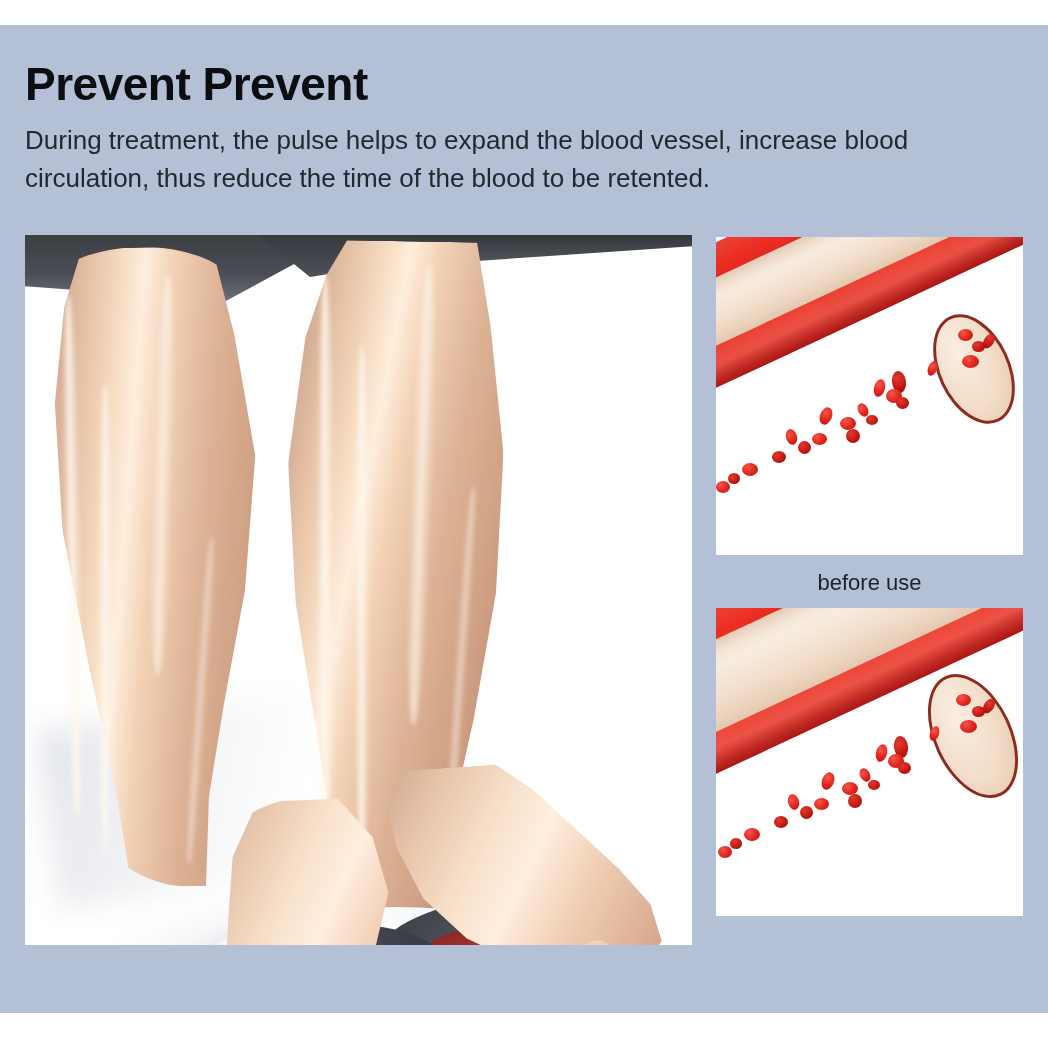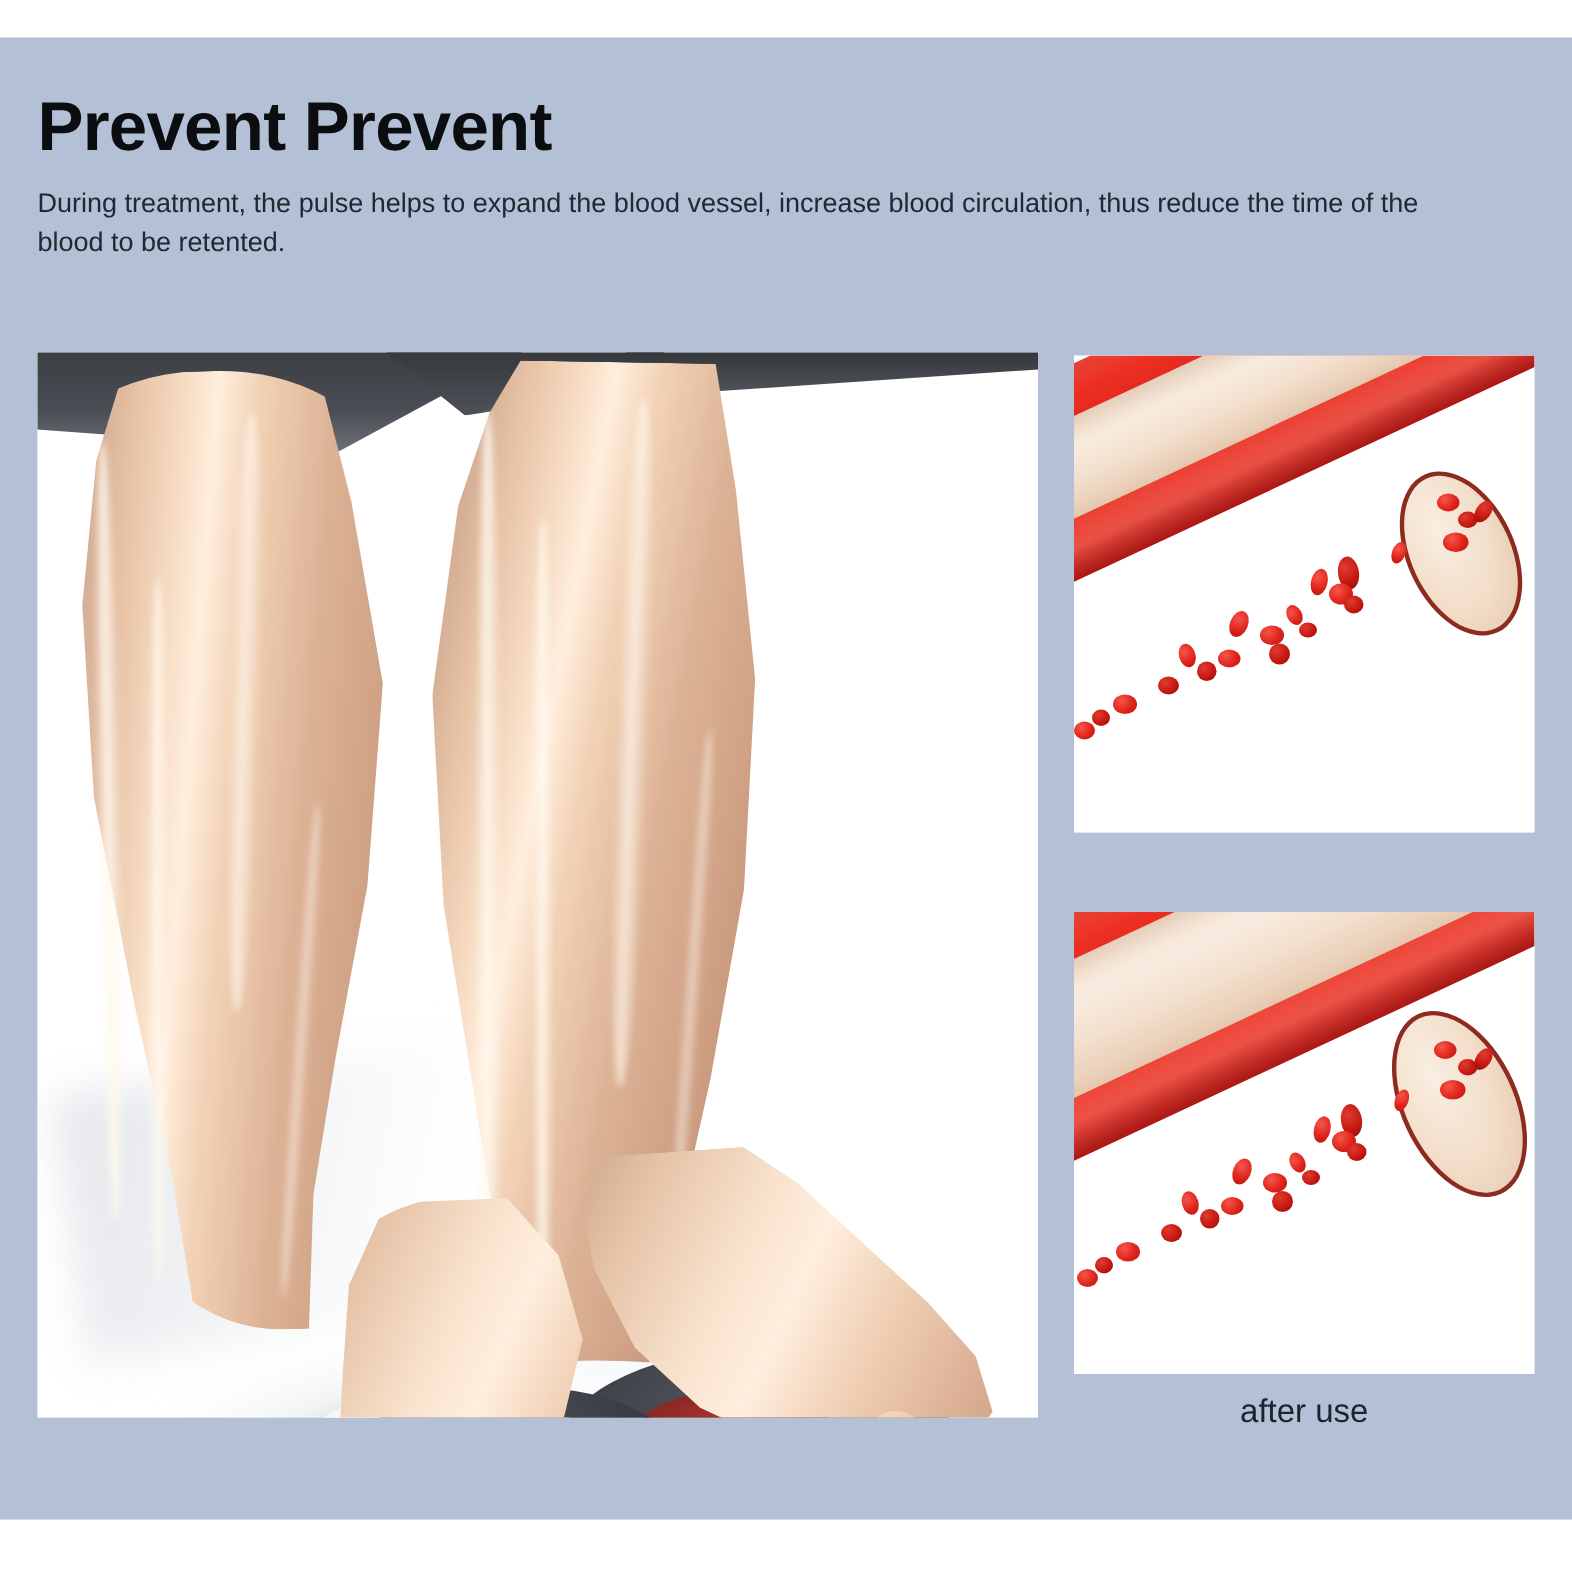--- a/index.html
+++ b/index.html
@@ -37,21 +37,21 @@
     margin: 0;
     font-size: 46px;
     font-weight: bold;
     color: #0b0d10;
     letter-spacing: -0.5px;
     line-height: 1.05;
     font-family: "Liberation Sans", sans-serif;
   }
   .subtitle {
     margin: 14px 0 0 0;
-    font-size: 18px;
+    font-size: 26px;
     line-height: 1.45;
     color: #222831;
     max-width: 930px;
     font-family: "Liberation Sans", sans-serif;
   }
 
   
   .panel {
     position: absolute;
     background: #ffffff;
@@ -398,20 +398,21 @@
       <div class="rbc" style="left:96px;top:196px;width:15px;height:12px;"></div>
       <div class="rbc dark" style="left:82px;top:204px;width:13px;height:13px;"></div>
       <div class="rbc" style="left:70px;top:192px;width:11px;height:16px;transform:rotate(-16deg);"></div>
       <div class="rbc dark" style="left:56px;top:214px;width:14px;height:12px;"></div>
       <div class="rbc" style="left:26px;top:226px;width:16px;height:13px;"></div>
       <div class="rbc dark" style="left:12px;top:236px;width:12px;height:11px;"></div>
       <div class="rbc" style="left:0px;top:244px;width:14px;height:12px;"></div>
     </div>
   </div>
 
+  <div class="caption caption-before">before use</div>
 
   <div class="panel panel-after">
     <div class="vessel-scene after">
       <div class="vessel"></div>
       <div class="lumen"></div>
       <div class="cut-cap"></div>
 
       <div class="rbc" style="left:240px;top:86px;width:15px;height:12px;"></div>
       <div class="rbc dark" style="left:256px;top:98px;width:13px;height:11px;"></div>
       <div class="rbc" style="left:244px;top:112px;width:17px;height:13px;"></div>
@@ -429,15 +430,14 @@
       <div class="rbc" style="left:98px;top:190px;width:15px;height:12px;"></div>
       <div class="rbc dark" style="left:84px;top:198px;width:13px;height:13px;"></div>
       <div class="rbc" style="left:72px;top:186px;width:11px;height:16px;transform:rotate(-16deg);"></div>
       <div class="rbc dark" style="left:58px;top:208px;width:14px;height:12px;"></div>
       <div class="rbc" style="left:28px;top:220px;width:16px;height:13px;"></div>
       <div class="rbc dark" style="left:14px;top:230px;width:12px;height:11px;"></div>
       <div class="rbc" style="left:2px;top:238px;width:14px;height:12px;"></div>
     </div>
   </div>
 
-  <div class="caption caption-after">after use</div>
 
 </div>
 
 </body></html>

